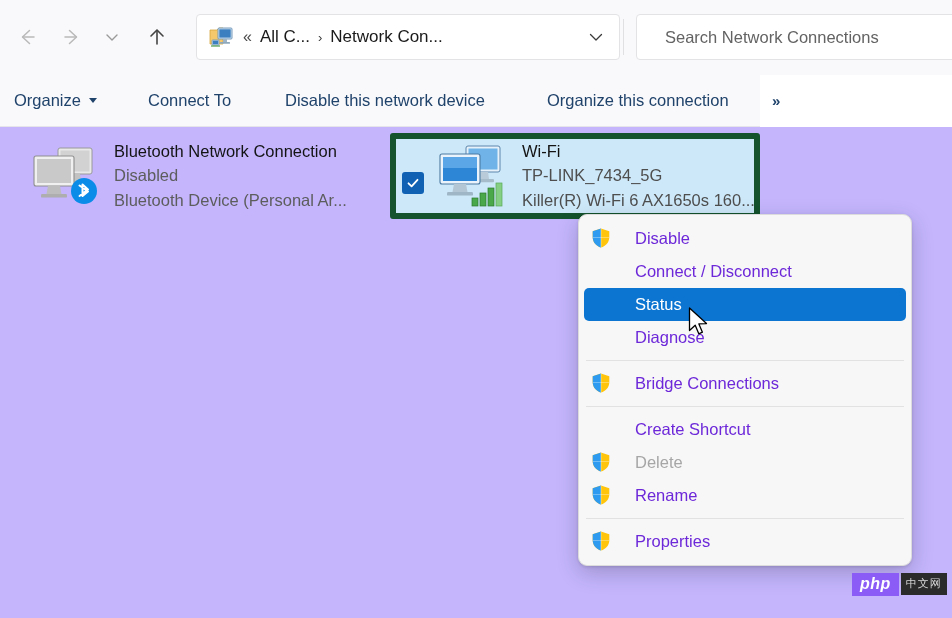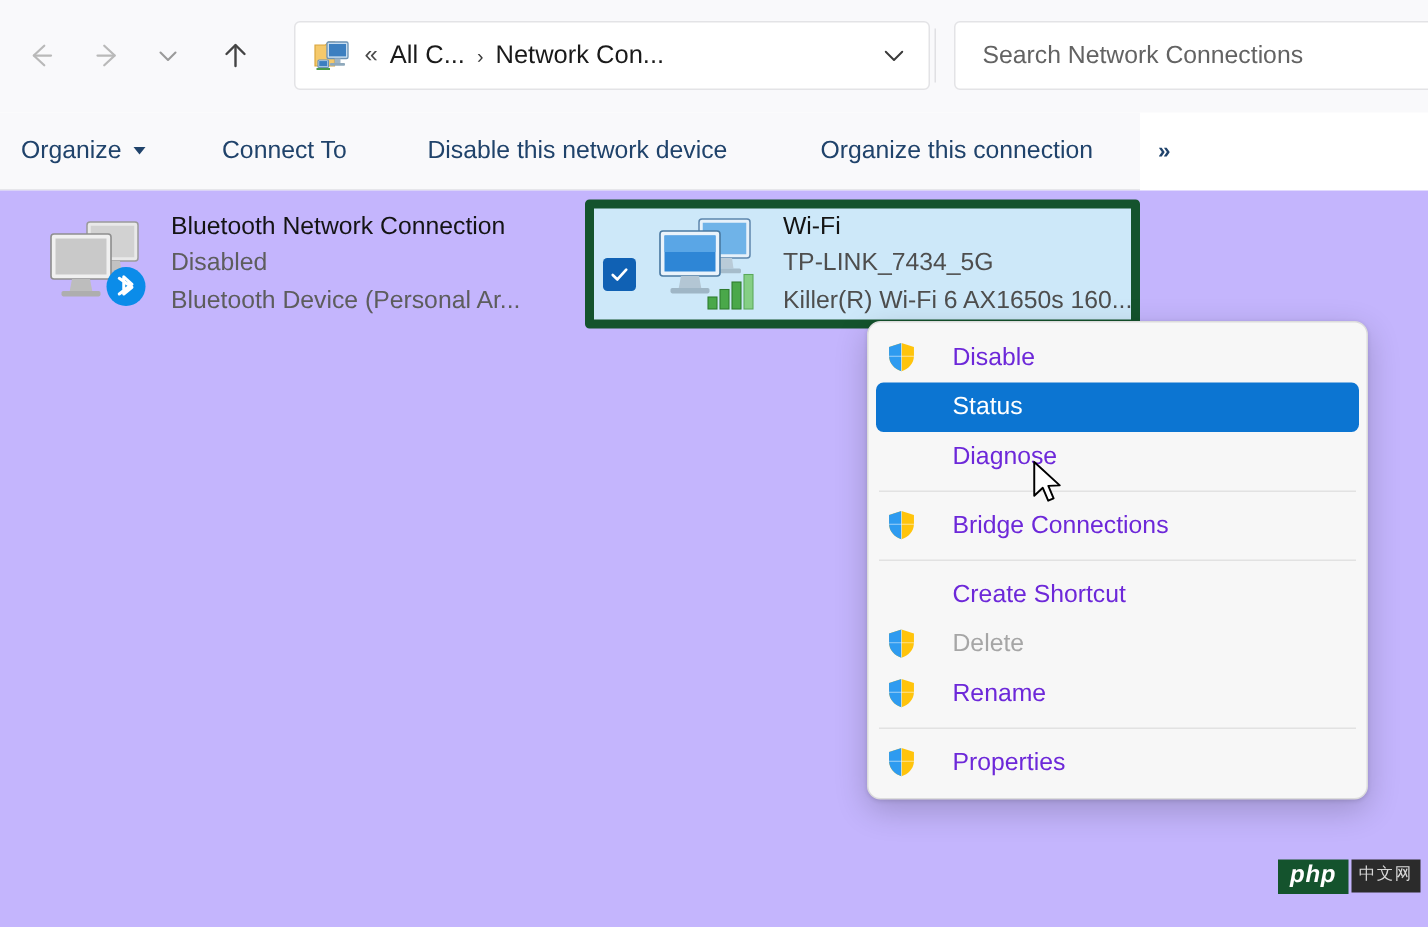--- a/index.html
+++ b/index.html
@@ -69,21 +69,21 @@
   .searchbox {
     position: absolute; left: 636px; top: 14px;
     width: 330px; height: 46px;
     background: #ffffff;
     border: 1px solid #e3e3e6;
     border-radius: 4px;
     box-sizing: border-box;
     display: flex; align-items: center;
   }
   .searchbox .ph {
-    margin-left: 18px;
+    margin-left: 28px;
     color: #636363; font-size: 16.5px; white-space: nowrap;
   }
 
   
   .cmdbar {
     position: absolute; left: 0; top: 75px;
     width: 760px; height: 52px;
     background: #f9f9fb;
     border-bottom: 1px solid #e6e6ea;
     box-sizing: border-box;
@@ -191,21 +191,21 @@
     width: 22px; height: 32px;
     pointer-events: none;
   }
 
   
   .watermark {
     position: absolute; left: 852px; top: 572px;
     display: flex; align-items: center; height: 24px;
   }
   .wm-php {
-    background: #14532d;
+    background: #8b5cf6;
     color: #ffffff;
     font-style: italic; font-weight: bold;
     font-size: 16px;
     padding: 2px 8px 3px 8px;
     letter-spacing: 0.5px;
     line-height: 18px;
   }
   .wm-cn {
     background: #2b2b2b;
     color: #d8d8d8;
@@ -371,20 +371,24 @@
         <svg width="22" height="22" viewBox="0 0 22 22">
           <path d="M11 1.6 L19.3 4.3 L19.3 10.2 C19.3 15.4 15.6 19 11 20.5 C6.4 19 2.7 15.4 2.7 10.2 L2.7 4.3 Z" fill="#ffc40c"></path>
           <path d="M11 1.6 L2.7 4.3 L2.7 10.2 C2.7 15.4 6.4 19 11 20.5 Z" fill="#2e9bf0"></path>
           <path d="M2.7 10.8 L19.3 10.8 L19.3 10.2 L2.7 10.2 Z" fill="#ffffff" opacity="0.55"></path>
           <path d="M11 1.6 L11 20.5" stroke="#ffffff" stroke-width="0.7" opacity="0.55"></path>
         </svg>
       </span>
       <span class="mi-label">Disable</span>
     </div>
 
+    <div class="mi">
+      <span class="mi-noshield"></span>
+      <span class="mi-label">Connect / Disconnect</span>
+    </div>
 
     <div class="mi selected">
       <span class="mi-noshield"></span>
       <span class="mi-label">Status</span>
     </div>
 
     <div class="mi">
       <span class="mi-noshield"></span>
       <span class="mi-label">Diagnose</span>
     </div>

